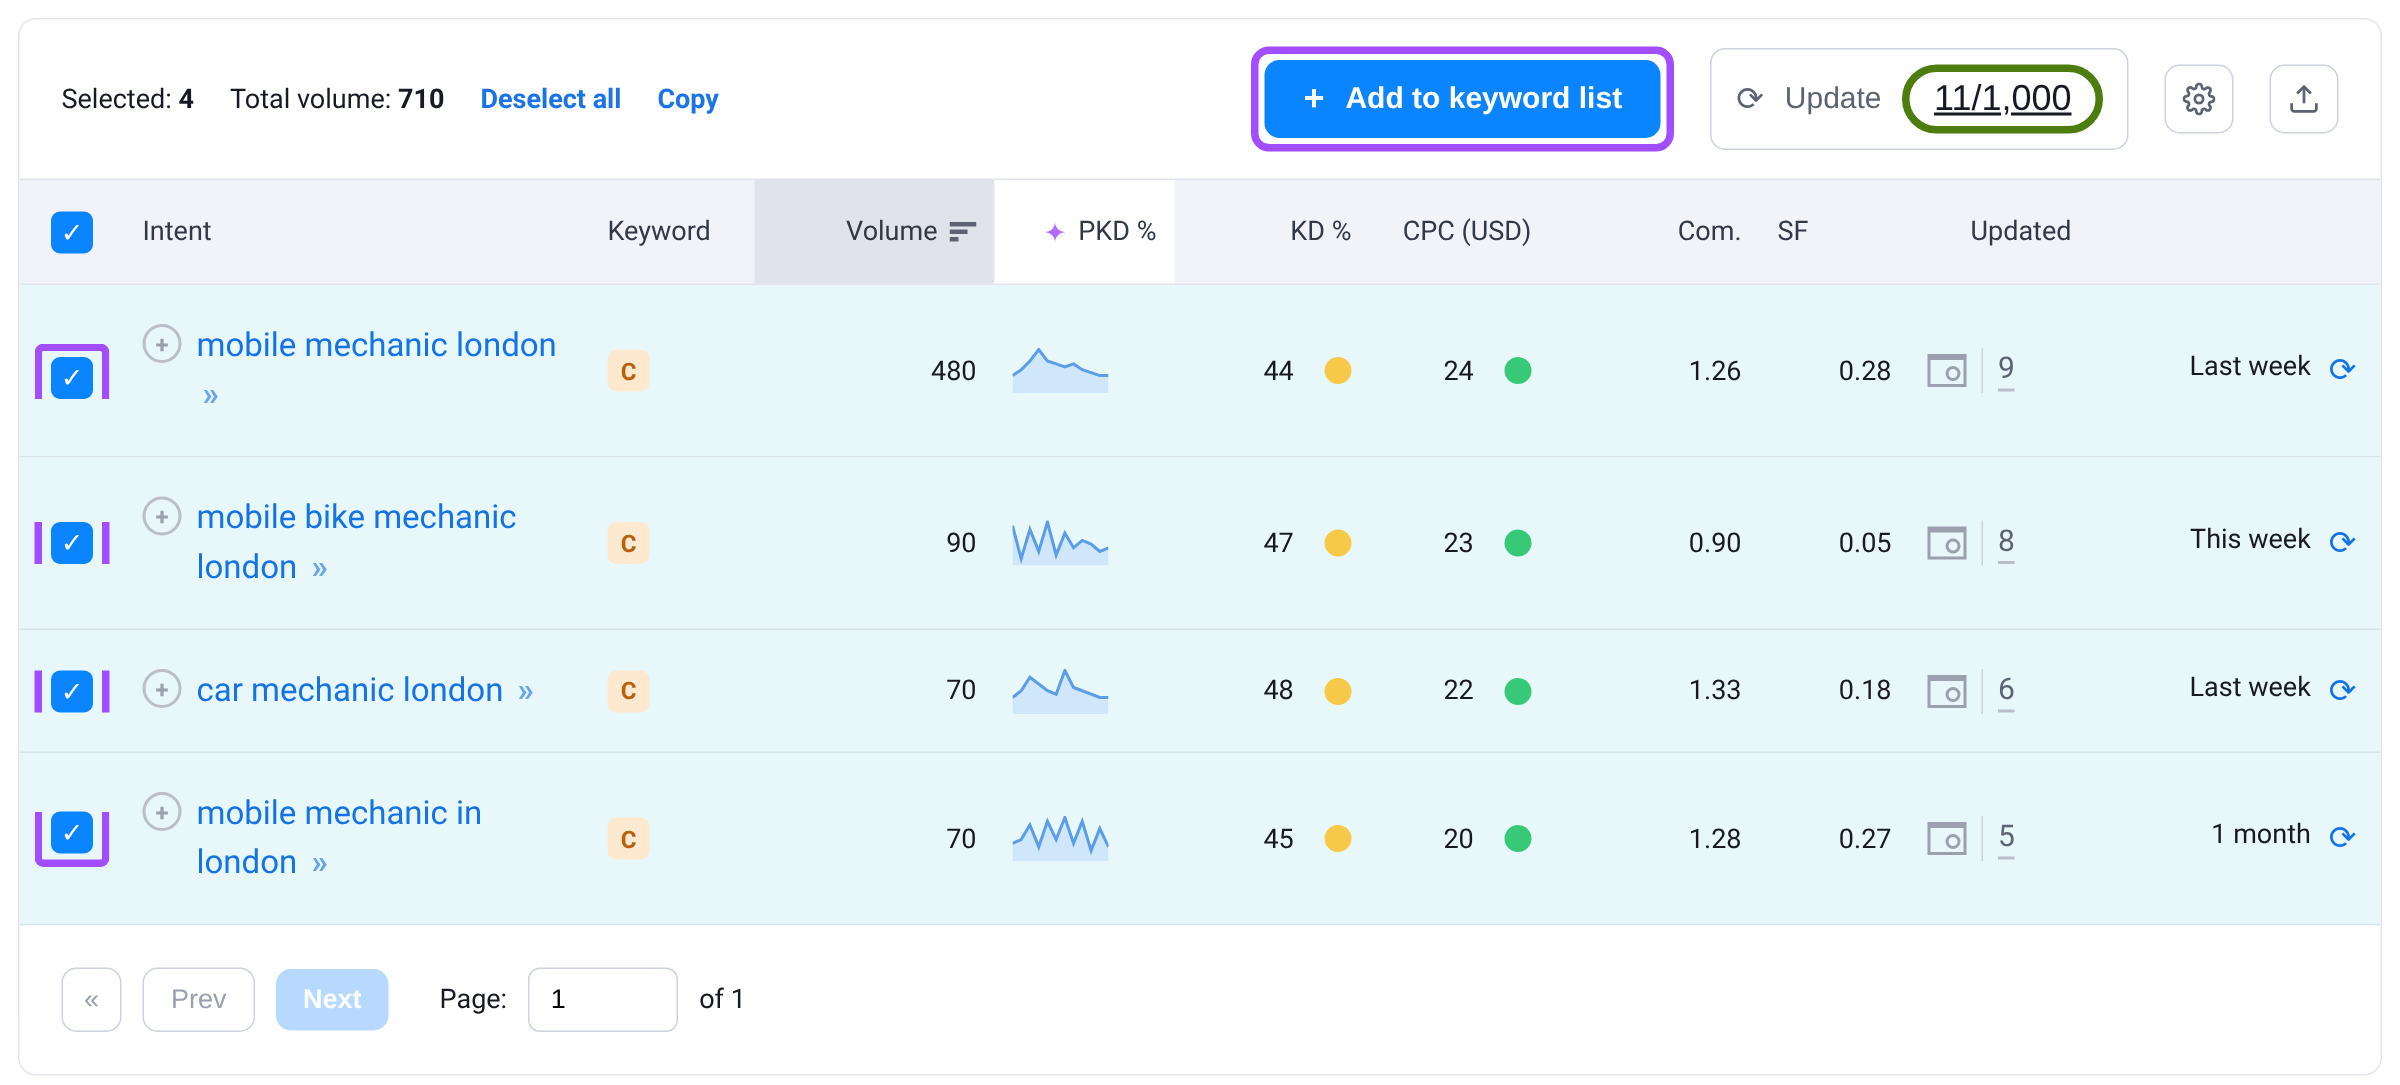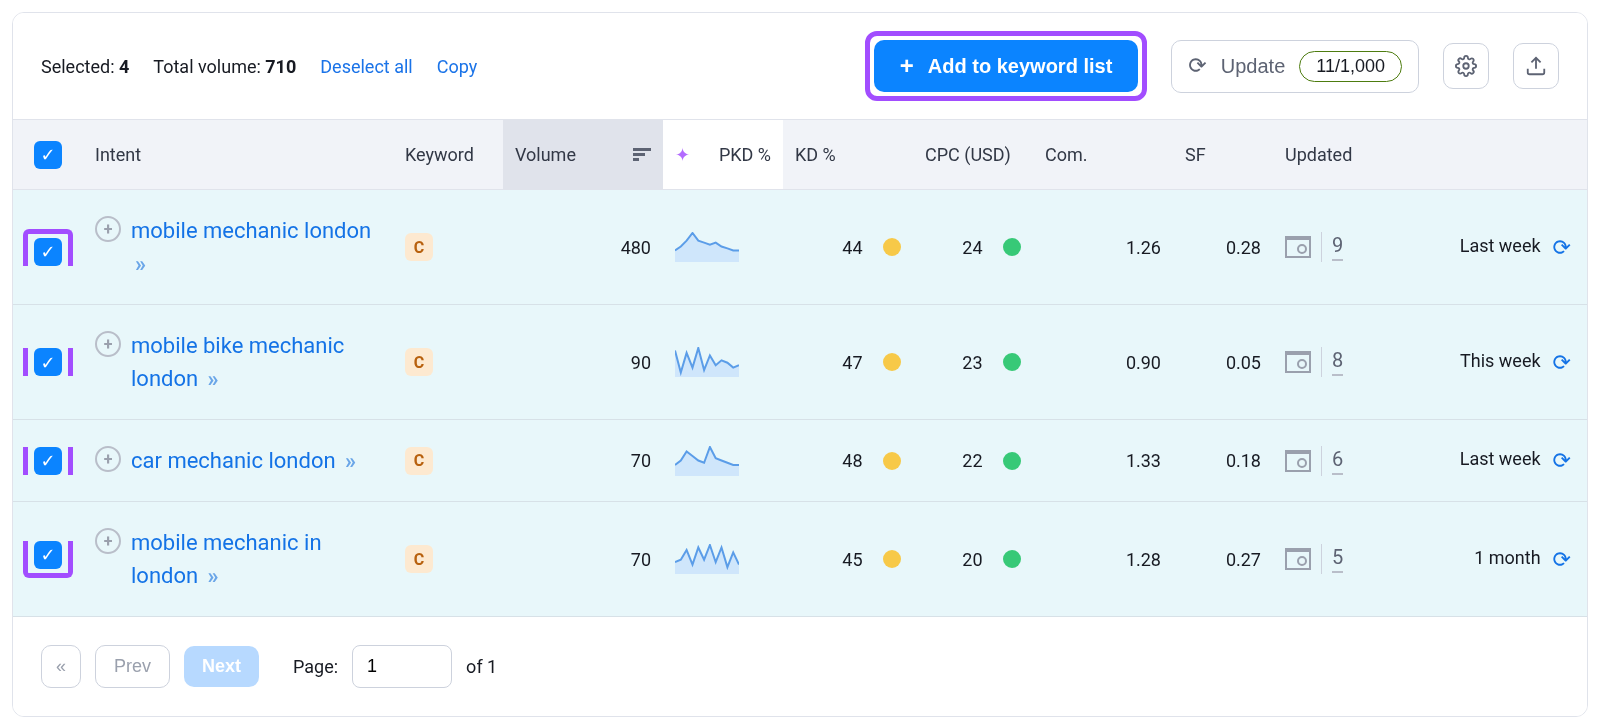--- a/index.html
+++ b/index.html
@@ -24,21 +24,21 @@
   align-items: center;
   gap: 24px;
   padding: 18px 28px;
   border-bottom: 1px solid #e0e3eb;
   background: #fff;
 }
 .toolbar .spacer { flex: 1; }
 .bold { font-weight: 700; }
 .link {
   color: #1a73e8;
-  font-weight: 400;
+  font-weight: 700;
   cursor: pointer;
 }
 .btn-primary {
   background: #0b84ff;
   color: #fff;
   border: none;
   border-radius: 10px;
   padding: 14px 26px;
   font-size: 20px;
   font-weight: 700;
@@ -60,26 +60,27 @@
   border: 1px solid #cdd2dd;
   background: #fff;
   border-radius: 10px;
   padding: 10px 16px;
   font-size: 20px;
   color: #5d6373;
   cursor: pointer;
 }
 .btn-update .refresh { font-size: 22px; color: #5d6373; }
 .btn-update .pill {
-  border: 1px solid #4d7c0f;
+  border: 5px solid #4d7c0f;
   background: #fff;
   border-radius: 999px;
   padding: 4px 16px;
-  font-size: 18px;
+  font-size: 24px;
   color: #171a22;
+  text-decoration: underline;
 }
 .icon-btn {
   width: 46px;
   height: 46px;
   border: 1px solid #cdd2dd;
   border-radius: 10px;
   background: #fff;
   display: inline-flex;
   align-items: center;
   justify-content: center;
@@ -101,21 +102,21 @@
   padding: 0 12px;
   color: #323846;
   font-weight: 400;
   text-align: left;
   display: flex;
   align-items: center;
   gap: 8px;
   height: 100%;
   justify-content: flex-start;
 }
-.th.right { justify-content: space-between; text-align: right; }
+.th.right { justify-content: flex-end; text-align: right; }
 .th.center { justify-content: center; text-align: center; }
 .th.active {
   background: #e0e3eb;
 }
 .th.featured {
   background: #fff;
 }
 .sparkle { color: #b36bff; font-size: 18px; }
 .sort-indicator { color: #5d6373; font-size: 16px; }
 

